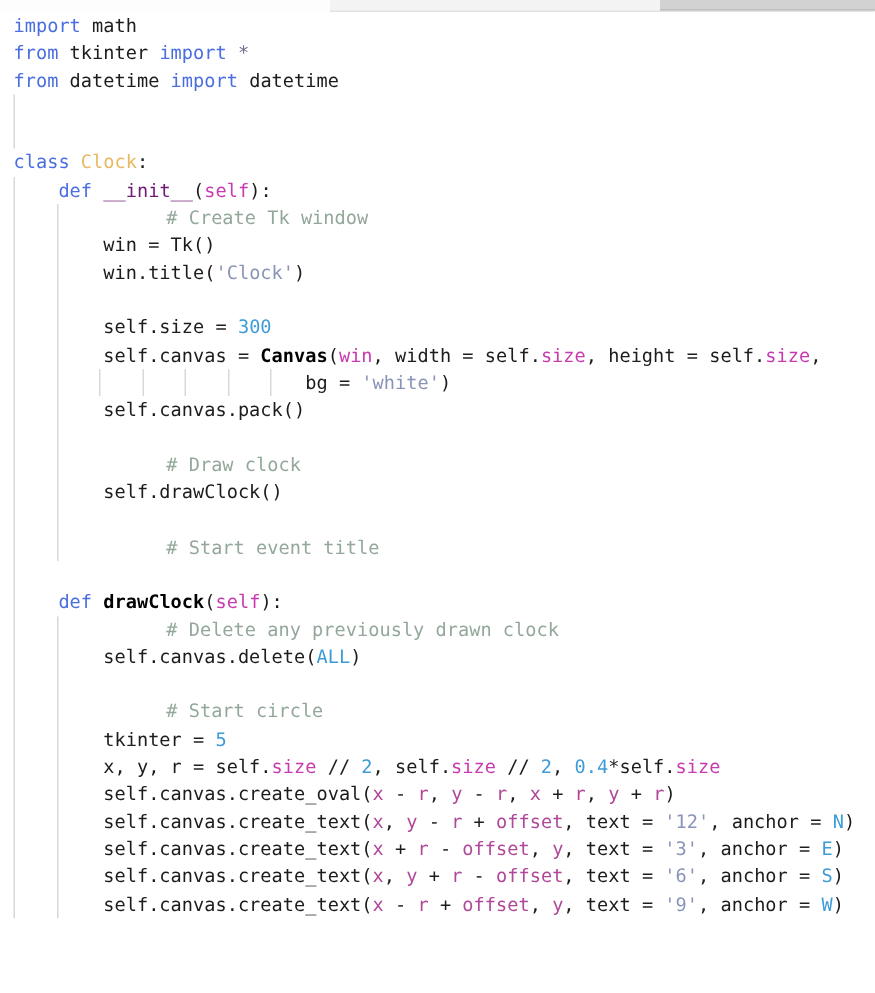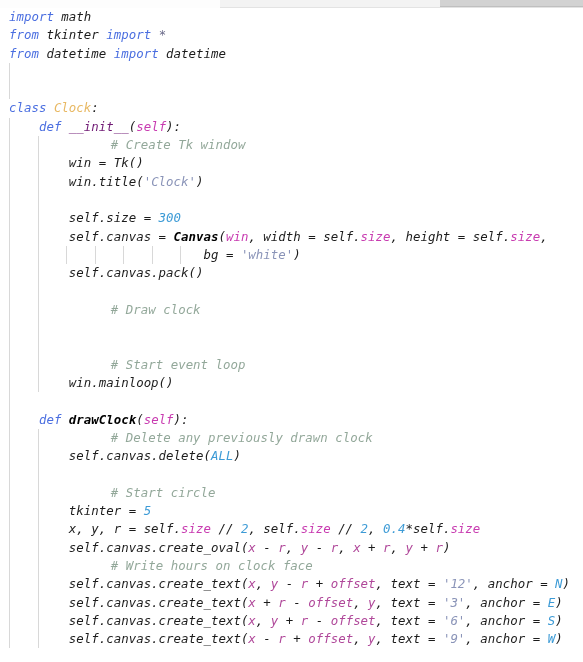--- a/index.html
+++ b/index.html
@@ -77,21 +77,20 @@
   .g4 { left: 94.5px; }
   .g5 { left: 123px; }
   .g6 { left: 151.5px; }
   .g7 { left: 180px; }
 
   .txt {
     position: relative;
     z-index: 2;
     display: inline-block;
     padding-left: 9px;
-    font-style: italic;
   }
 
   
   .kw      { color: #4a6ee0; }           
   .cls     { color: #e8b862; }           
   .fn      { color: #000000; font-weight: bold; } 
   .dunder  { color: #701a75; }           
   .selfp   { color: #c83bb0; }           
   .var     { color: #b0489a; }           
   .attr    { color: #c83bb0; }           
@@ -123,32 +122,30 @@
       <div class="line"><span class="guide g1"></span><span class="guide g2"></span><span class="txt"><span class="plain">        </span><span class="cmt"># Create Tk window</span></span></div>
       <div class="line"><span class="guide g1"></span><span class="guide g2"></span><span class="txt"><span class="plain">        </span><span class="plain">win = Tk()</span></span></div>
       <div class="line"><span class="guide g1"></span><span class="guide g2"></span><span class="txt"><span class="plain">        </span><span class="plain">win.title(</span><span class="str">'Clock'</span><span class="plain">)</span></span></div>
       <div class="line"><span class="guide g1"></span><span class="guide g2"></span><span class="txt"></span></div>
       <div class="line"><span class="guide g1"></span><span class="guide g2"></span><span class="txt"><span class="plain">        </span><span class="plain">self.size = </span><span class="num">300</span></span></div>
       <div class="line"><span class="guide g1"></span><span class="guide g2"></span><span class="txt"><span class="plain">        </span><span class="plain">self.canvas = </span><span class="fn">Canvas</span><span class="plain">(</span><span class="selfp">win</span><span class="plain">, width = self.</span><span class="attr">size</span><span class="plain">, height = self.</span><span class="attr">size</span><span class="plain">,</span></span></div>
       <div class="line"><span class="guide g1"></span><span class="guide g2"></span><span class="guide g3"></span><span class="guide g4"></span><span class="guide g5"></span><span class="guide g6"></span><span class="guide g7"></span><span class="txt"><span class="plain">                          </span><span class="plain">bg = </span><span class="str">'white'</span><span class="plain">)</span></span></div>
       <div class="line"><span class="guide g1"></span><span class="guide g2"></span><span class="txt"><span class="plain">        </span><span class="plain">self.canvas.pack()</span></span></div>
       <div class="line"><span class="guide g1"></span><span class="guide g2"></span><span class="txt"></span></div>
       <div class="line"><span class="guide g1"></span><span class="guide g2"></span><span class="txt"><span class="plain">        </span><span class="cmt"># Draw clock</span></span></div>
-      <div class="line"><span class="guide g1"></span><span class="guide g2"></span><span class="txt"><span class="plain">        </span></span></div>
+      <div class="line"><span class="guide g1"></span><span class="guide g2"></span><span class="txt"><span class="plain">        </span><span class="plain">self.drawClock()</span></span></div>
       <div class="line"><span class="guide g1"></span><span class="guide g2"></span><span class="txt"></span></div>
-      <div class="line"><span class="guide g1"></span><span class="guide g2"></span><span class="txt"><span class="plain">        </span><span class="cmt"># Start event loop</span></span></div>
-      <div class="line"><span class="guide g1"></span><span class="guide g2"></span><span class="txt"><span class="plain">        </span><span class="plain">win.mainloop()</span></span></div>
+      <div class="line"><span class="guide g1"></span><span class="guide g2"></span><span class="txt"><span class="plain">        </span><span class="cmt"># Start event title</span></span></div>
       <div class="line"><span class="guide g1"></span><span class="txt"></span></div>
       <div class="line"><span class="guide g1"></span><span class="txt"><span class="plain">    </span><span class="kw">def</span><span class="plain"> </span><span class="fn">drawClock</span><span class="plain">(</span><span class="selfp">self</span><span class="plain">):</span></span></div>
       <div class="line"><span class="guide g1"></span><span class="guide g2"></span><span class="txt"><span class="plain">        </span><span class="cmt"># Delete any previously drawn clock</span></span></div>
       <div class="line"><span class="guide g1"></span><span class="guide g2"></span><span class="txt"><span class="plain">        </span><span class="plain">self.canvas.delete(</span><span class="const">ALL</span><span class="plain">)</span></span></div>
       <div class="line"><span class="guide g1"></span><span class="guide g2"></span><span class="txt"></span></div>
       <div class="line"><span class="guide g1"></span><span class="guide g2"></span><span class="txt"><span class="plain">        </span><span class="cmt"># Start circle</span></span></div>
       <div class="line"><span class="guide g1"></span><span class="guide g2"></span><span class="txt"><span class="plain">        </span><span class="plain">tkinter = </span><span class="num">5</span></span></div>
       <div class="line"><span class="guide g1"></span><span class="guide g2"></span><span class="txt"><span class="plain">        </span><span class="plain">x, y, r = self.</span><span class="attr">size</span><span class="plain"> // </span><span class="num">2</span><span class="plain">, self.</span><span class="attr">size</span><span class="plain"> // </span><span class="num">2</span><span class="plain">, </span><span class="num">0.4</span><span class="plain">*self.</span><span class="attr">size</span></span></div>
       <div class="line"><span class="guide g1"></span><span class="guide g2"></span><span class="txt"><span class="plain">        </span><span class="plain">self.canvas.create_oval(</span><span class="var">x</span><span class="plain"> - </span><span class="var">r</span><span class="plain">, </span><span class="var">y</span><span class="plain"> - </span><span class="var">r</span><span class="plain">, </span><span class="var">x</span><span class="plain"> + </span><span class="var">r</span><span class="plain">, </span><span class="var">y</span><span class="plain"> + </span><span class="var">r</span><span class="plain">)</span></span></div>
-      <div class="line"><span class="guide g1"></span><span class="guide g2"></span><span class="txt"><span class="plain">        </span><span class="cmt"># Write hours on clock face</span></span></div>
       <div class="line"><span class="guide g1"></span><span class="guide g2"></span><span class="txt"><span class="plain">        </span><span class="plain">self.canvas.create_text(</span><span class="var">x</span><span class="plain">, </span><span class="var">y</span><span class="plain"> - </span><span class="var">r</span><span class="plain"> + </span><span class="var">offset</span><span class="plain">, text = </span><span class="str">'12'</span><span class="plain">, anchor = </span><span class="const">N</span><span class="plain">)</span></span></div>
       <div class="line"><span class="guide g1"></span><span class="guide g2"></span><span class="txt"><span class="plain">        </span><span class="plain">self.canvas.create_text(</span><span class="var">x</span><span class="plain"> + </span><span class="var">r</span><span class="plain"> - </span><span class="var">offset</span><span class="plain">, </span><span class="var">y</span><span class="plain">, text = </span><span class="str">'3'</span><span class="plain">, anchor = </span><span class="const">E</span><span class="plain">)</span></span></div>
       <div class="line"><span class="guide g1"></span><span class="guide g2"></span><span class="txt"><span class="plain">        </span><span class="plain">self.canvas.create_text(</span><span class="var">x</span><span class="plain">, </span><span class="var">y</span><span class="plain"> + </span><span class="var">r</span><span class="plain"> - </span><span class="var">offset</span><span class="plain">, text = </span><span class="str">'6'</span><span class="plain">, anchor = </span><span class="const">S</span><span class="plain">)</span></span></div>
       <div class="line"><span class="guide g1"></span><span class="guide g2"></span><span class="txt"><span class="plain">        </span><span class="plain">self.canvas.create_text(</span><span class="var">x</span><span class="plain"> - </span><span class="var">r</span><span class="plain"> + </span><span class="var">offset</span><span class="plain">, </span><span class="var">y</span><span class="plain">, text = </span><span class="str">'9'</span><span class="plain">, anchor = </span><span class="const">W</span><span class="plain">)</span></span></div>
     </div>
 </div>
 
 </body></html>

